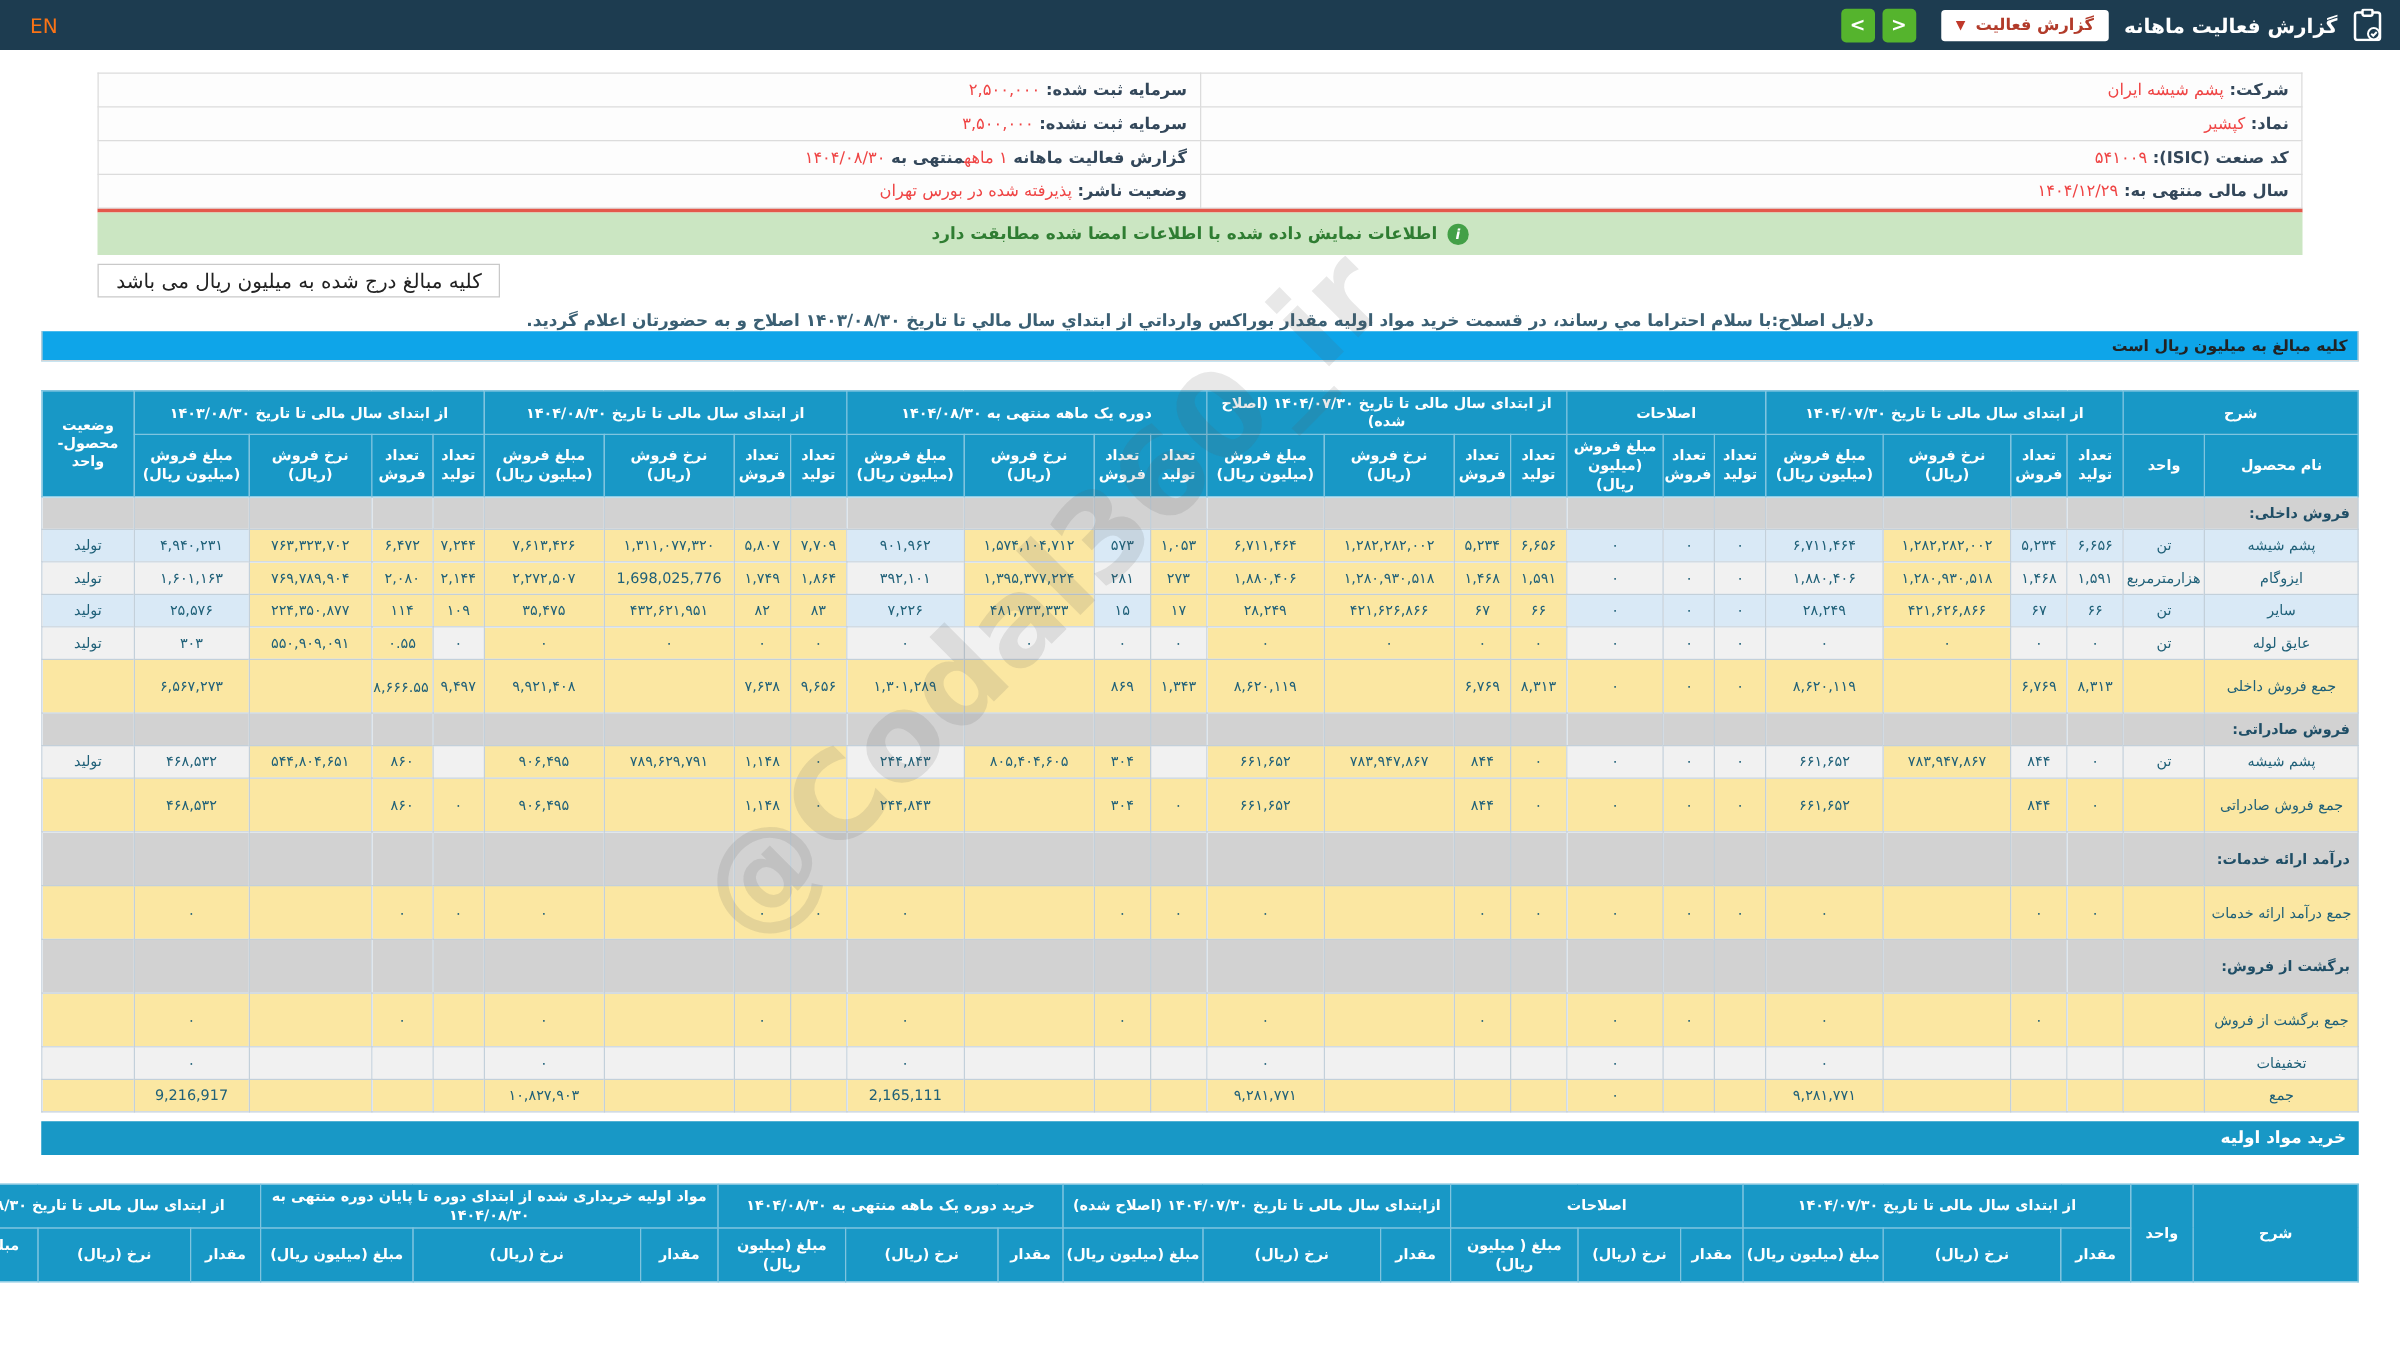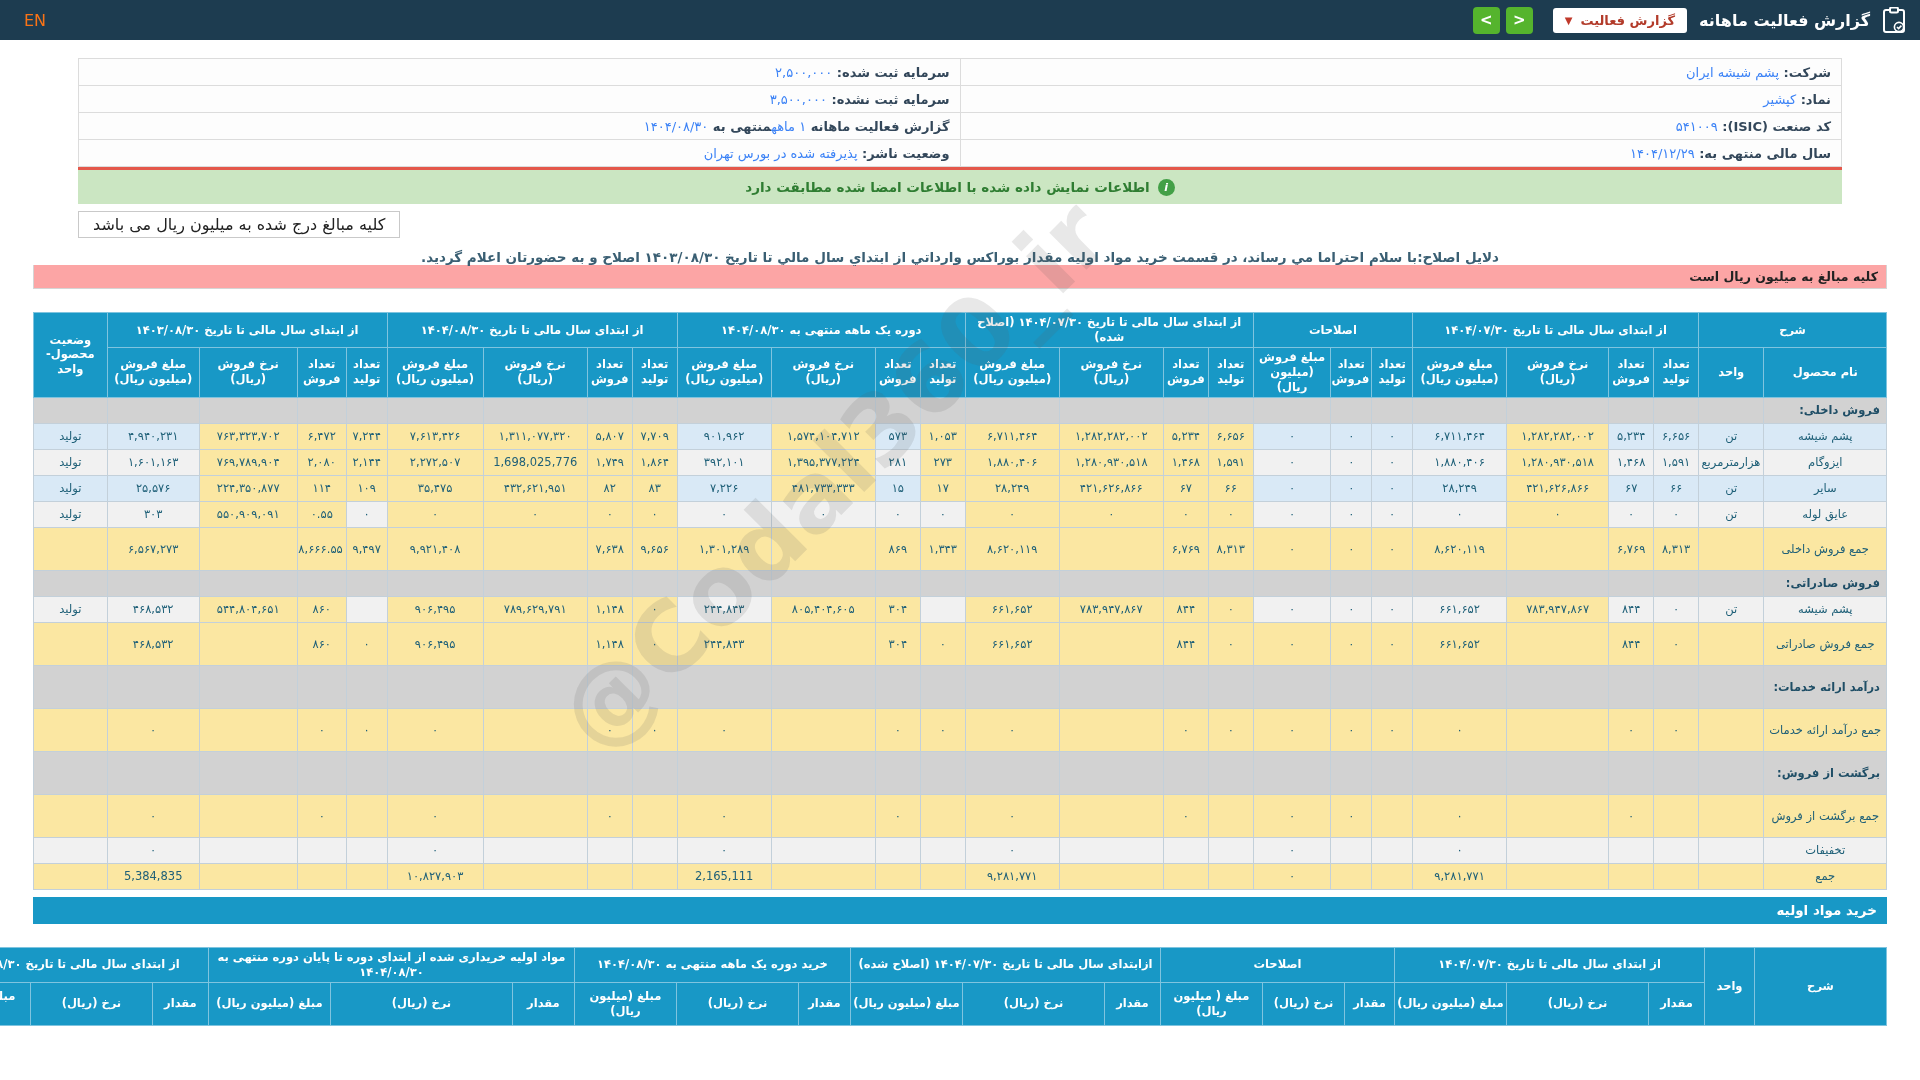--- a/index.html
+++ b/index.html
@@ -15,38 +15,38 @@
   .report-btn .caret{color:#c0392b;font-size:10px}
   .arrows{direction:ltr;display:flex;gap:6px;margin-right:8px}
   .arrow-btn{width:27px;height:27px;background:#55b42d;border:none;border-radius:4px;color:#fff;
       font-size:15px;font-weight:bold;line-height:25px;cursor:pointer;font-family:inherit}
   .lang{position:absolute;left:24px;top:11px;color:#f97316;font-size:16px;cursor:pointer}
   
   .content{margin:0 78px 0 78px}
   .info-table{width:100%;border-collapse:collapse;margin-top:18px;background:#fdfdfd;table-layout:fixed}
   .info-table td{border:1px solid #dcdcdc;height:26px;padding:0 10px;font-size:13px;vertical-align:middle;white-space:nowrap;overflow:hidden}
   .info-label{font-weight:bold;color:#33475a}
-  .red-val{color:#3b82f6}
+  .red-val{color:#ef4444}
   .red-line{height:3px;background:#e4584b}
   .green-bar{background:#cbe6c2;height:34px;display:flex;align-items:center;justify-content:center;gap:8px}
   .green-bar .txt{color:#2f7d32;font-size:13.5px;font-weight:bold}
   .info-ico{width:17px;height:17px;border-radius:50%;background:#43a047;color:#fff;font-size:11px;font-weight:bold;
       display:inline-flex;align-items:center;justify-content:center;font-style:italic}
   .unit-note{display:table;margin:7px auto 0 0;border:1px solid #c9c9c9;background:#fff;
       padding:3px 14px;font-size:16px;color:#222}
   .amend1{margin-top:9px;text-align:center;font-size:13.5px;color:#3a5f73}
   .amend1 a{color:#3a5f73;text-decoration:underline;cursor:pointer}
   .amend2{margin-top:11px;text-align:center;font-size:13.5px;font-weight:bold;color:#3a5f73}
   
   .tables{margin:0 33px}
   .sec-bar{margin-top:38px;height:27px;line-height:27px;background:#1898c6;color:#fff;
       font-size:13.5px;font-weight:bold;padding-right:10px}
   .sec-bar.second{margin-top:7px}
   .sub-bar{height:23px;line-height:23px;border:1px solid #d5d5d5;border-top:none;
-      font-size:12.5px;font-weight:bold;color:#222;padding-right:8px;background:#fca5a5}
+      font-size:12.5px;font-weight:bold;color:#222;padding-right:8px;background:#0ea5e9}
   table.data{width:100%;border-collapse:collapse;table-layout:fixed;margin-top:23px}
   table.data th{background:#1898c6;color:#fff;font-size:11.5px;font-weight:bold;
       border:1px solid #7fc4df;padding:2px 2px;line-height:1.3;vertical-align:middle}
   table.data thead tr.gr th{height:30px}
   table.data thead tr.sb th{height:38px}
   table.data td{border:1px solid #c3d0da;font-size:11.5px;color:#1f6078;text-align:center;
       height:23px;padding:1px 3px;overflow:hidden;vertical-align:middle}
   td.name{text-align:right;padding-right:6px;white-space:normal;line-height:1.25}
   tr.odd td{background:#d9e9f6}
   tr.even td{background:#f1f1f1}
@@ -601,21 +601,21 @@
           <td></td>
           <td></td>
           <td>2,165,111</td>
           <td></td>
           <td></td>
           <td></td>
           <td>۱۰,۸۲۷,۹۰۳</td>
           <td></td>
           <td></td>
           <td></td>
-          <td>5,384,835</td>
+          <td>9,216,917</td>
           <td></td>
         </tr>
       </tbody>
     </table>
 
   <div class="sec-bar second">خرید مواد اولیه</div>
   <table class="data" id="t2">
       <colgroup>
         <col style="width: 132px;">
         <col style="width: 50px;">

